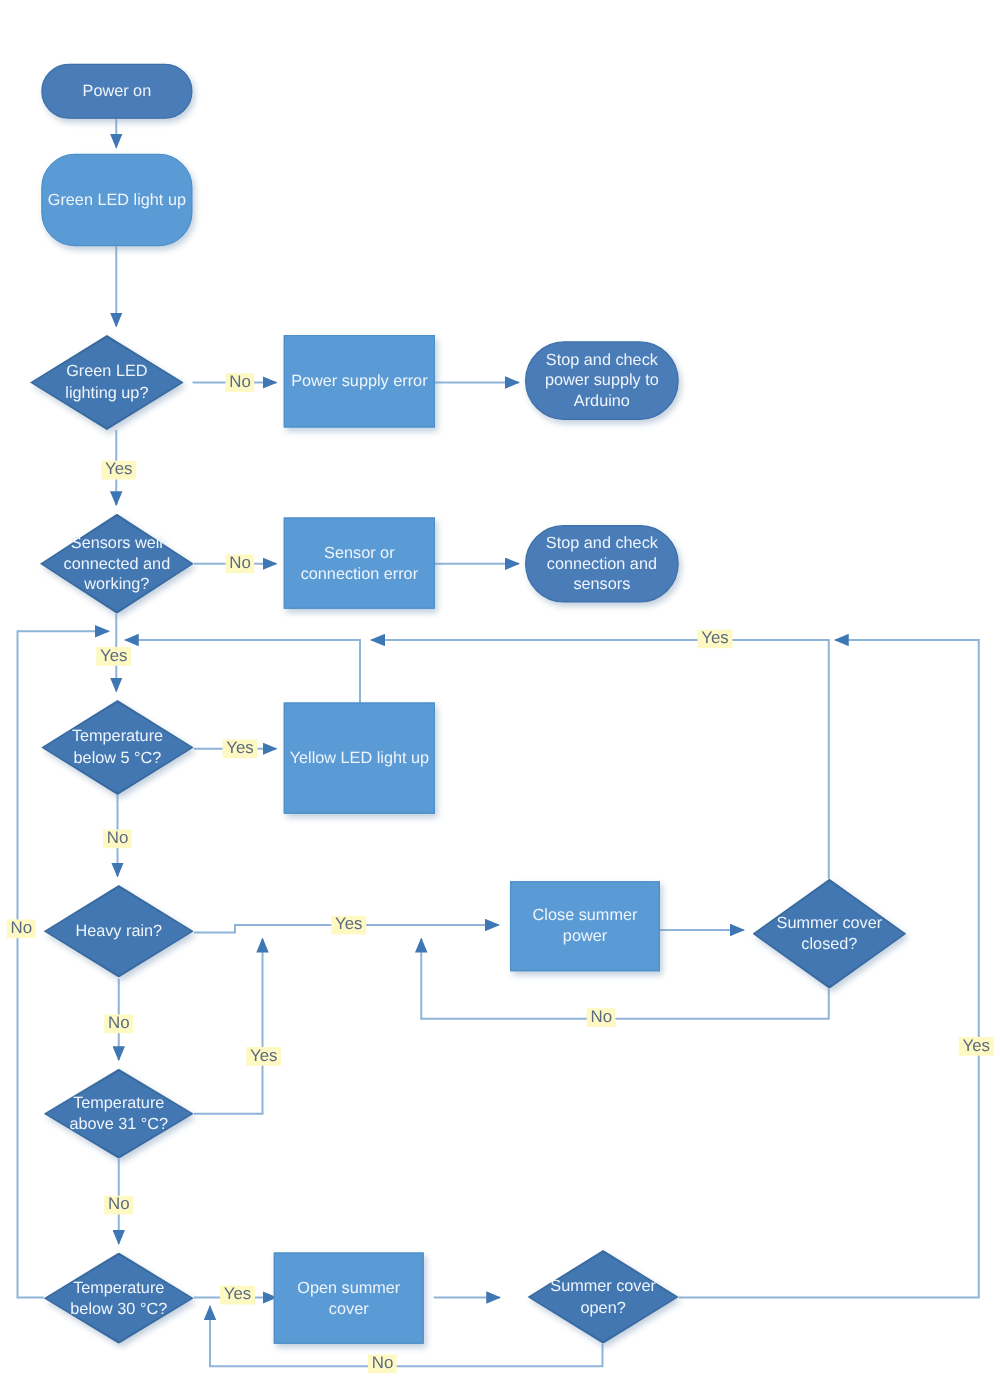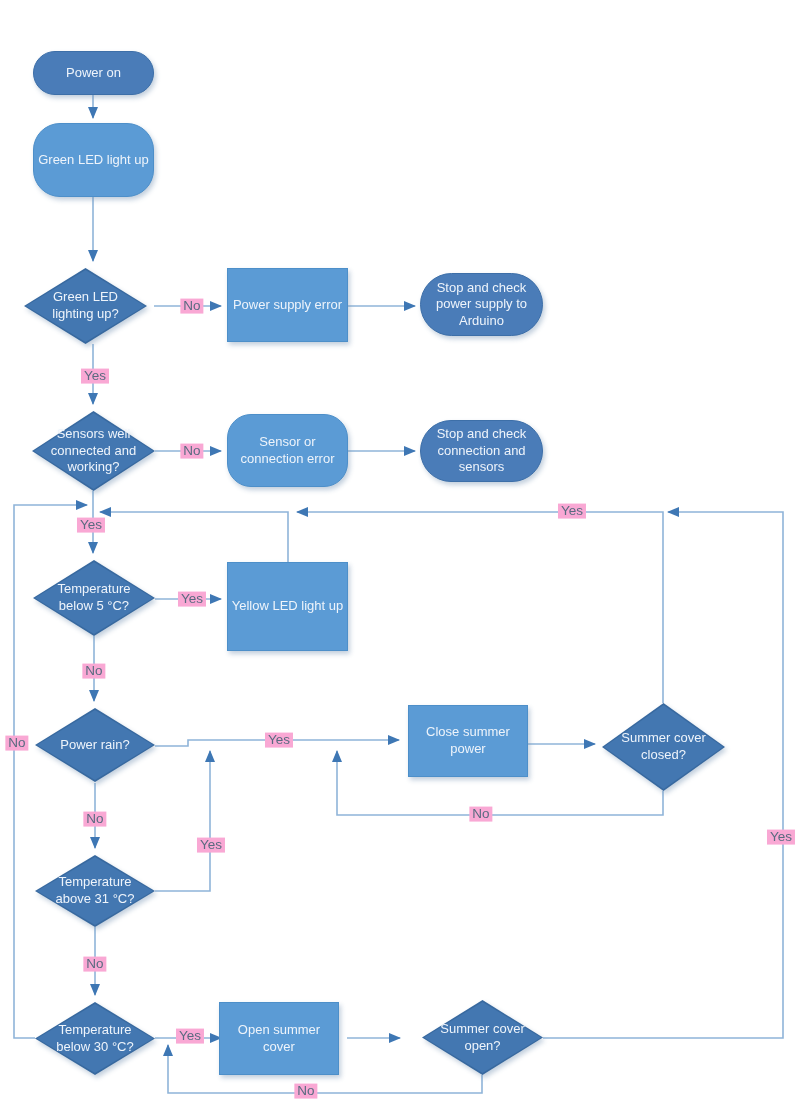--- a/index.html
+++ b/index.html
@@ -63,21 +63,21 @@
   }
   .node.decision .d-fill {
     inset: 2px;
     background: var(--decision-fill, #4377b1);
   }
   .elabel {
     position: absolute;
     z-index: 4;
     transform: translate(-50%, -50%);
     color: var(--edge-label-color, #5a6b80);
-    background: #f9a8d4;
+    background: #fef9c3;
     font-size: 13.5px;
     line-height: 1.1;
     padding: 0 3px;
     white-space: nowrap;
     text-align: center;
   }
 </style>
 </head>
 <body>
 
@@ -140,21 +140,21 @@
   </div>
 
   <div class="node decision" style="left:32px; top:411px; width:123px; height:80px;">
     <span class="d-border"></span>
     <span class="d-fill"></span>
     <span class="nlabel">Sensors well
 connected and
 working?</span>
   </div>
 
-  <div class="node process" style="left:227px; top:414px; width:121px; height:73px;border-radius:24px;">
+  <div class="node process" style="left:227px; top:414px; width:121px; height:73px;">
     <span class="nlabel">Sensor or
 connection error</span>
   </div>
 
   <div class="node terminator" style="left:420px; top:420px; width:123px; height:62px;">
     <span class="nlabel">Stop and check
 connection and
 sensors</span>
   </div>
 
@@ -165,21 +165,21 @@
 below 5 °C?</span>
   </div>
 
   <div class="node process" style="left:227px; top:562px; width:121px; height:89px;">
     <span class="nlabel">Yellow LED light up</span>
   </div>
 
   <div class="node decision" style="left:35px; top:708px; width:120px; height:74px;">
     <span class="d-border"></span>
     <span class="d-fill"></span>
-    <span class="nlabel">Power rain?</span>
+    <span class="nlabel">Heavy rain?</span>
   </div>
 
   <div class="node process" style="left:408px; top:705px; width:120px; height:72px;">
     <span class="nlabel">Close summer power</span>
   </div>
 
   <div class="node decision" style="left:602px; top:703px; width:123px; height:88px;">
     <span class="d-border"></span>
     <span class="d-fill"></span>
     <span class="nlabel">Summer cover

